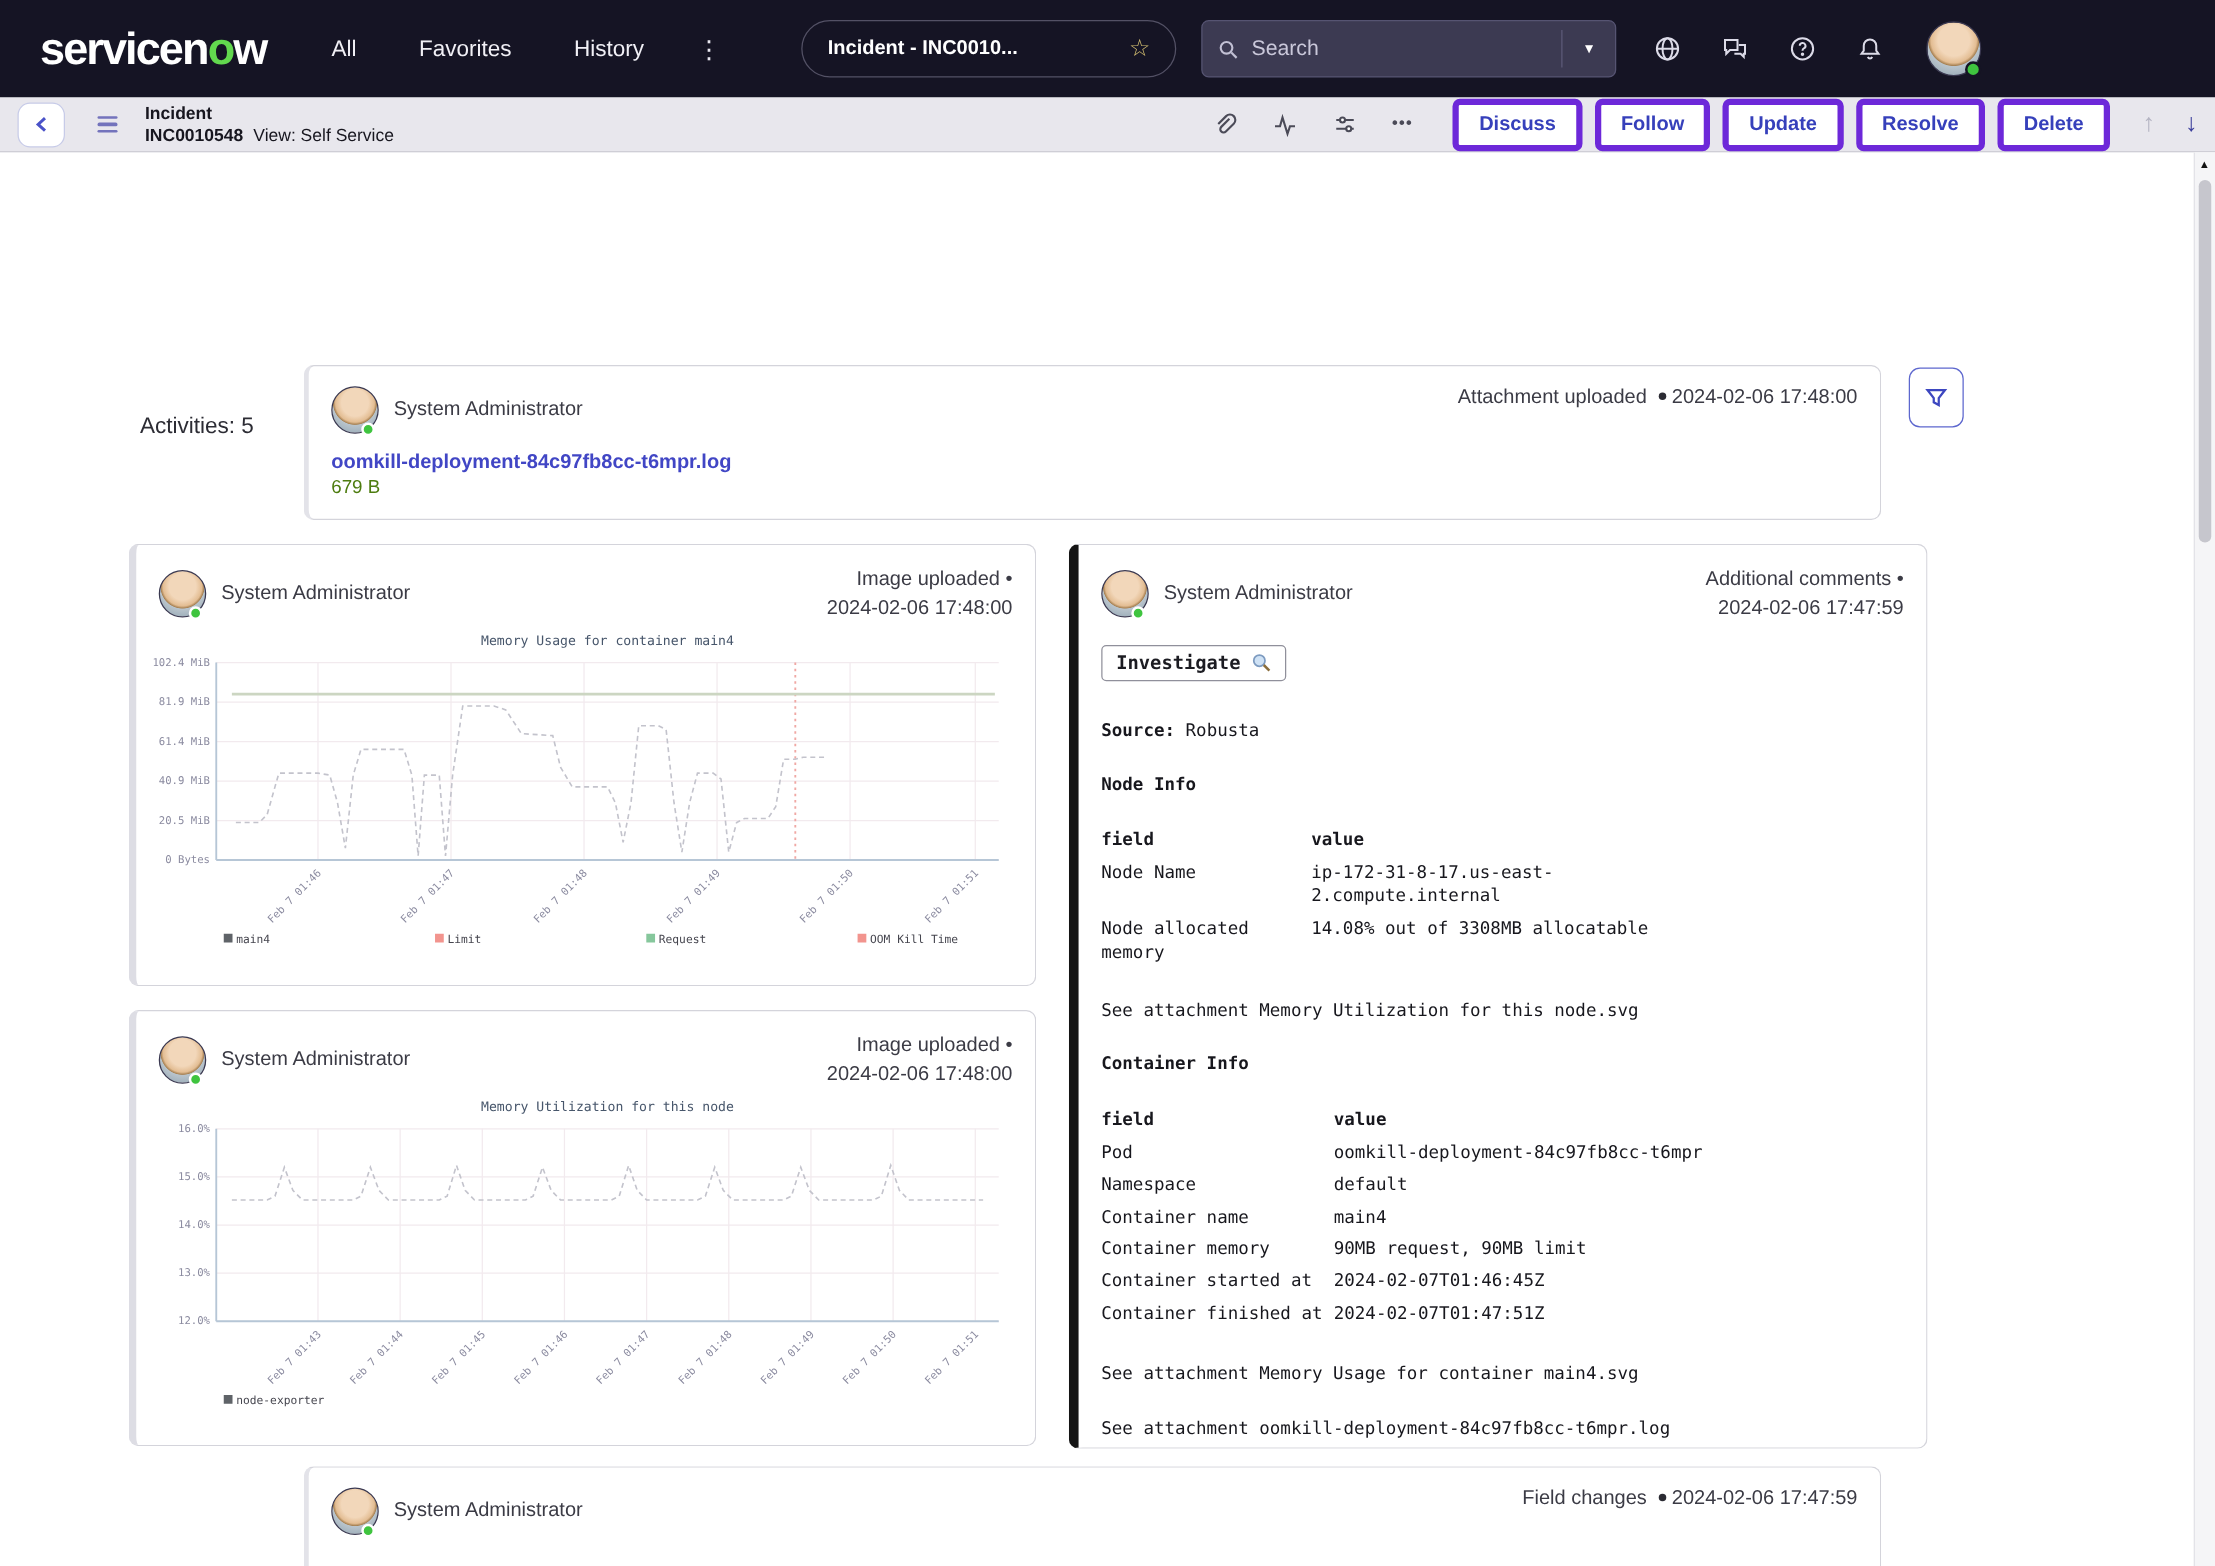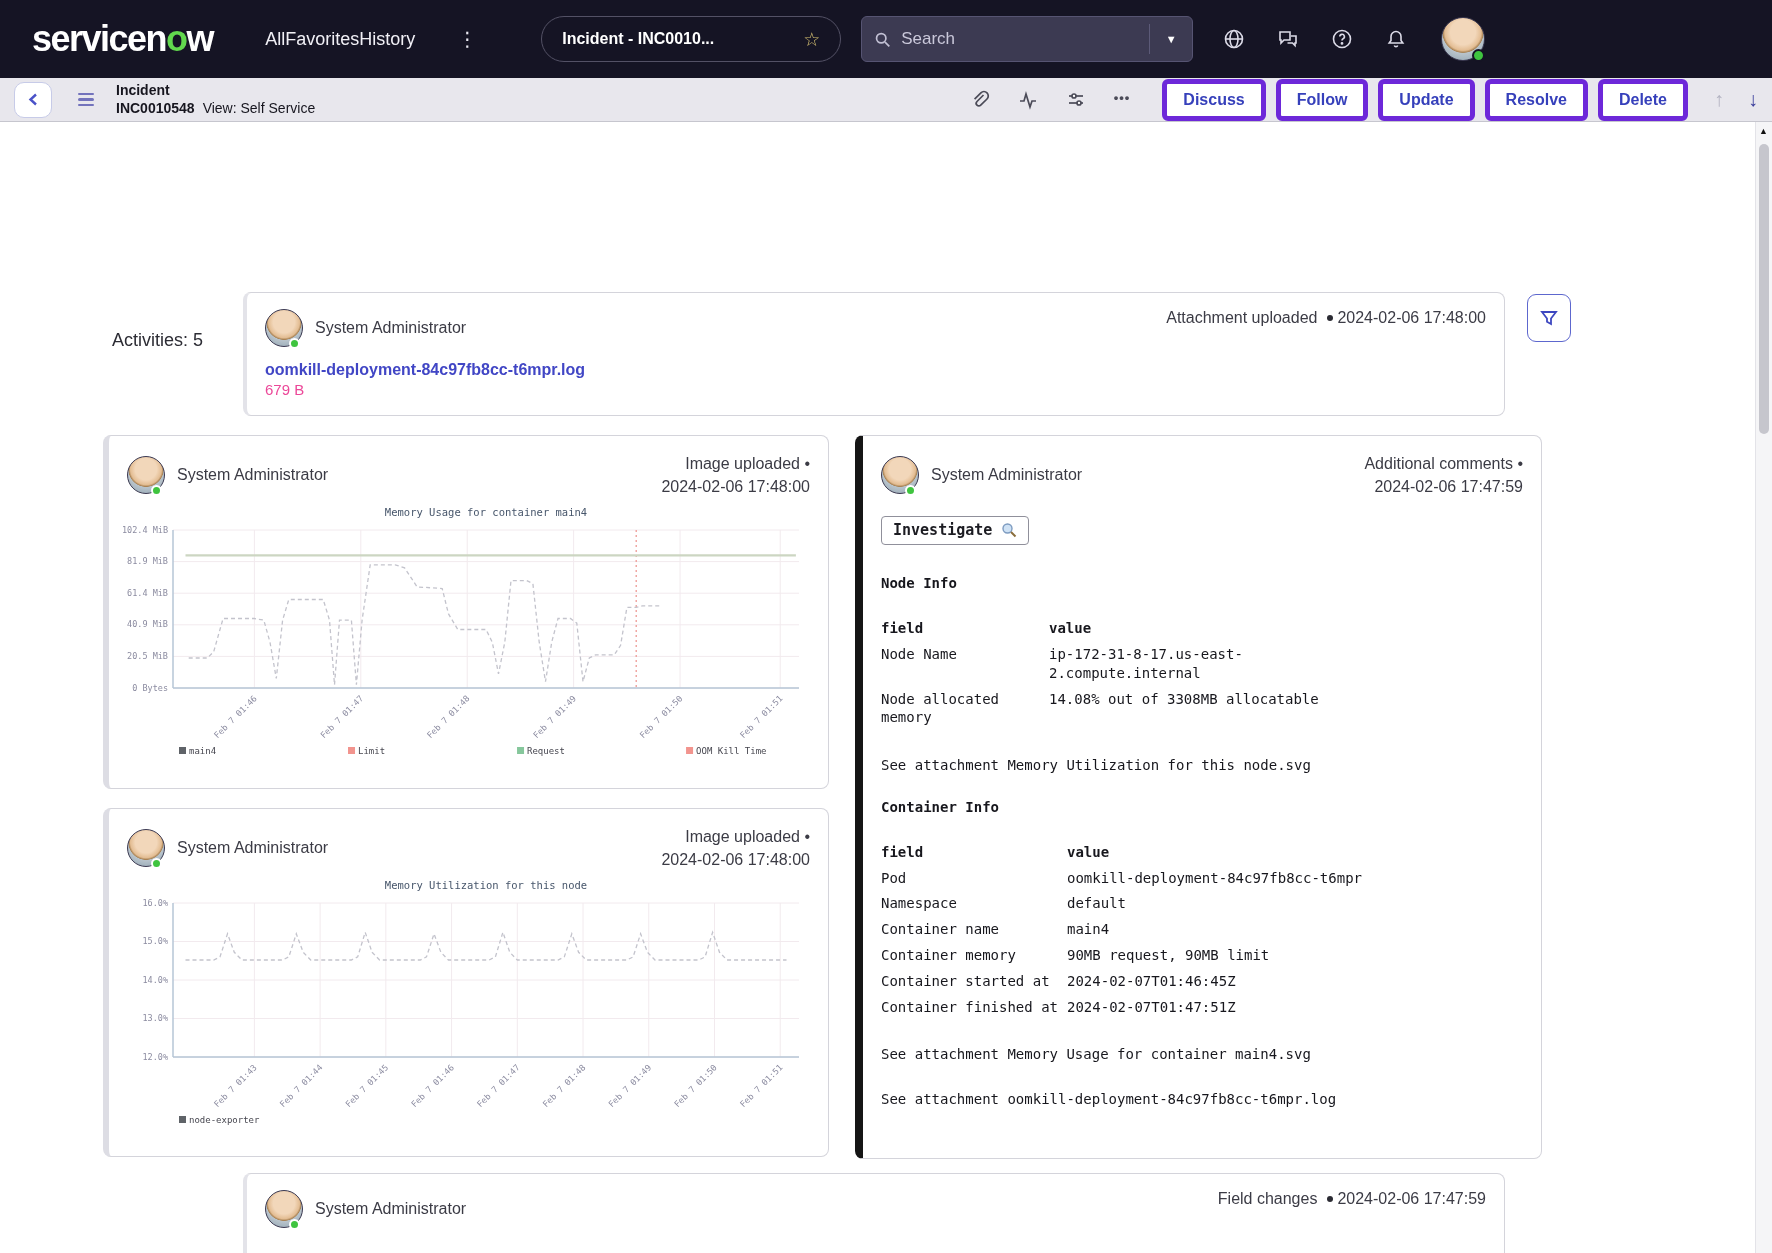--- a/index.html
+++ b/index.html
@@ -4,21 +4,21 @@
 <style>
   * { margin:0; padding:0; box-sizing:border-box; }
   html,body { width:1772px; height:1253px; overflow:hidden; background:#fff;
     font-family:"Liberation Sans", sans-serif; }
   .page { position:relative; width:1772px; height:1253px; }
 
   
   .topnav { height:78px; background:#151424; display:flex; align-items:center; padding:0 18px; }
   .logo { font-size:36px; font-weight:bold; color:#fff; letter-spacing:-1.5px; margin-left:14px; }
   .logo .green { color:#62d84e; }
-  .navlinks { display:flex; margin-left:52px; }
+  .navlinks { display:flex; gap:50px; margin-left:52px; }
   .navlink { color:#f1f0f6; font-size:18px; cursor:pointer; }
   .kebab { color:#e8e7f0; font-size:20px; margin-left:42px; letter-spacing:2px; cursor:pointer; }
   .tabpill { margin-left:62px; width:300px; height:46px; border:1px solid #535165; border-radius:24px;
     display:flex; align-items:center; justify-content:space-between; padding:0 20px; cursor:pointer; }
   .tabpill .tlabel { color:#fff; font-weight:bold; font-size:16px; white-space:nowrap; }
   .tabpill .star { color:#d6c172; font-size:19px; }
   .searchbox { margin-left:20px; width:332px; height:46px; background:#3c3a52; border:1px solid #565472;
     border-radius:6px; display:flex; align-items:center; padding:0 0 0 12px; }
   .searchbox .mag { width:17px; height:17px; stroke:#c2c0d4; fill:none; stroke-width:2; }
   .searchbox .ph { color:#cac8da; font-size:17px; margin-left:10px; flex:1; }
@@ -69,21 +69,21 @@
   .cwho { display:flex; align-items:center; gap:12px; }
   .c-avatar { width:38px; height:38px; }
   .c-avatar .dot { width:11px; height:11px; border:2px solid #fff; right:2px; bottom:-3px; }
   .cname { font-size:16px; color:#3b3b45;text-align:right; }
   .cmeta { font-size:16px; color:#3b3b45; white-space:nowrap; }
   .cmeta .dot2 { display:inline-block; width:6px; height:6px; border-radius:50%; background:#2b2b33;
     margin:0 4px 2px 10px; vertical-align:middle; }
   .meta2 { text-align:right; line-height:1.45; font-size:16px; color:#3b3b45; }
   .filelink { display:block; margin:14px 0 2px 18px; color:#4146c5; font-weight:bold; font-size:16px;
     text-decoration:none; cursor:pointer; }
-  .filesize { margin-left:18px; font-size:15px; color:#ec4899; }
+  .filesize { margin-left:18px; font-size:15px; color:#4d7c0f; }
 
   .filterbtn { position:absolute; left:1527px; top:172px; width:44px; height:48px; background:#fff;
     border:1px solid #5d67ce; border-radius:9px; display:flex; align-items:center; justify-content:center;
     cursor:pointer; }
   .filterbtn svg { width:18px; height:18px; stroke:#3d47c0; fill:none; stroke-width:1.8; }
 
   
   .mono-body { padding:6px 20px 0 18px; font-family:"DejaVu Sans Mono", monospace; font-size:14px;
     color:#17171d; }
   .inv-btn { display:inline-flex; align-items:center; gap:9px; border:1px solid #90909b; border-radius:4px;
@@ -310,20 +310,21 @@
         </div>
       </div>
       <div class="mono-body">
         <button class="inv-btn">
           <span>Investigate</span>
           <svg viewBox="0 0 16 16">
             <circle cx="6.5" cy="6.5" r="4.5" fill="#cfe2f5" stroke="#7d9bc0" stroke-width="1.4"></circle>
             <line x1="10" y1="10" x2="14.5" y2="14.5" stroke="#8a6d3b" stroke-width="2"></line>
           </svg>
         </button>
+        <div class="mb-line"><b>Source:</b> <span>Robusta</span></div>
         <div class="mb-h">Node Info</div>
         <table class="ctable t1">
           <tbody>
               <tr>
                 <td class="f hd">field</td>
                 <td class="v hd">value</td>
               </tr>
           <tr>
                 <td class="f">Node Name</td>
                 <td class="v">ip-172-31-8-17.us-east-2.compute.internal</td>

